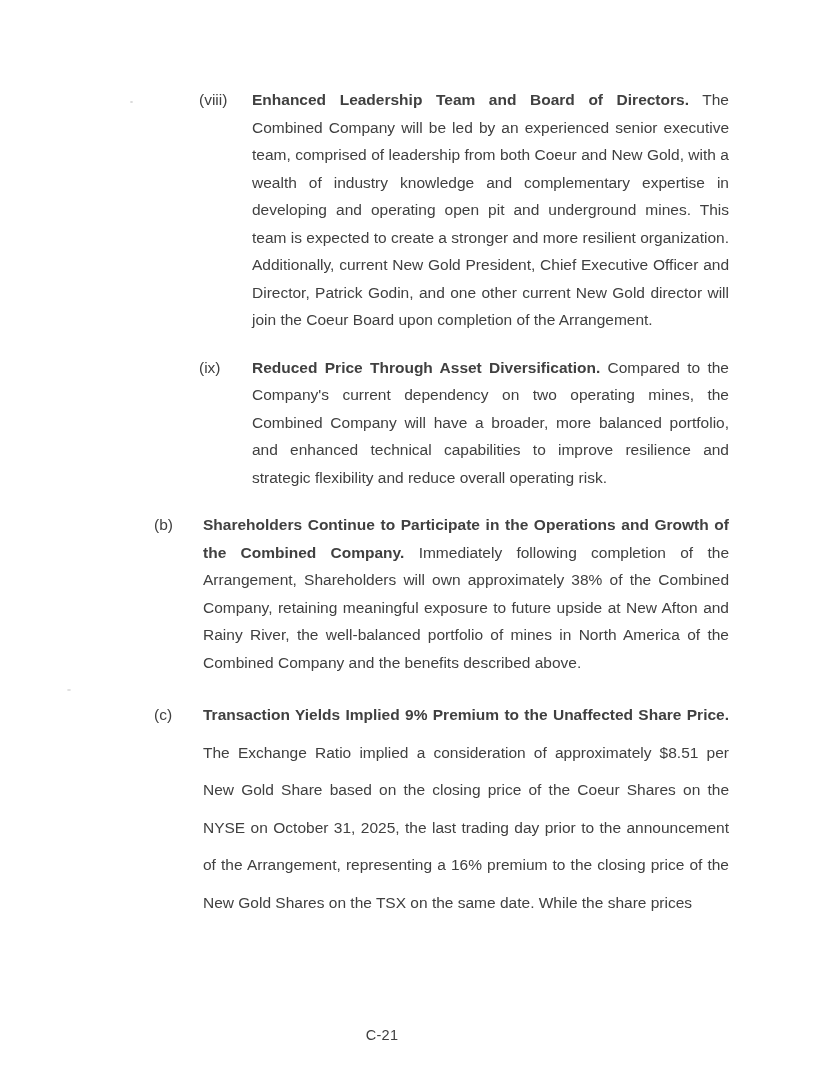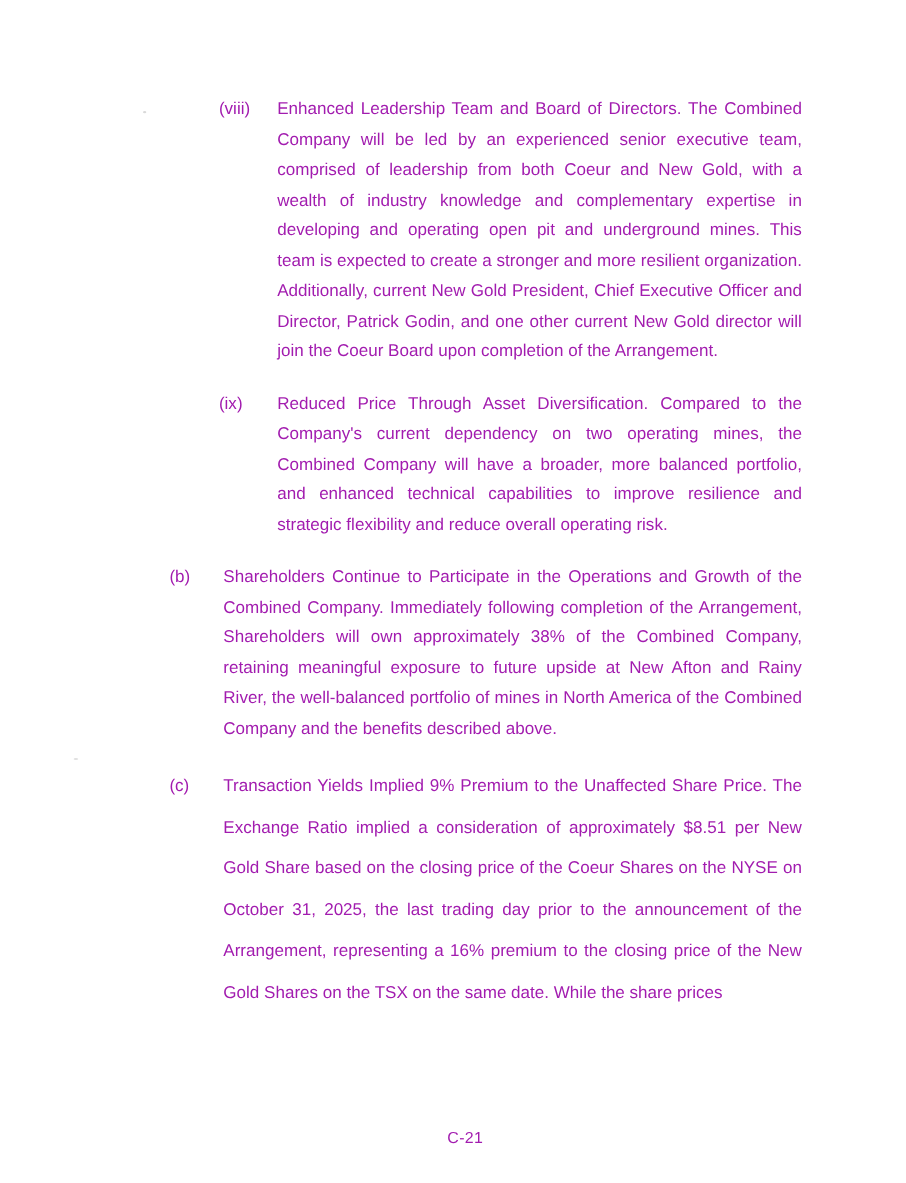--- a/index.html
+++ b/index.html
@@ -7,21 +7,21 @@
     padding: 0;
     background: #ffffff;
   }
   .page {
     position: relative;
     width: 824px;
     height: 1075px;
     background: #ffffff;
     overflow: hidden;
     font-family: "Liberation Sans", "DejaVu Sans", sans-serif;
-    color: #a21caf;
+    color: #404040;
     -webkit-font-smoothing: antialiased;
   }
   .content {
     position: absolute;
     top: 86px;
     left: 0;
     width: 824px;
   }
   .item {
     display: flex;
@@ -41,30 +41,29 @@
   
   .indent-2 { padding-left: 199px; }
   .indent-2 .label { width: 53px; }
   .indent-2 .text  { width: 477px; }
   
   .indent-1 { padding-left: 154px; }
   .indent-1 .label { width: 49px; }
   .indent-1 .text  { width: 526px; }
   
   .item.loose { line-height: 37.5px; }
-  .head { font-weight: normal; }
+  .head { font-weight: bold; }
   .footer {
     position: absolute;
     top: 1027px;
     left: 0;
     width: 764px;
     text-align: center;
     font-size: 14.5px;
     letter-spacing: 0.3px;
-    margin-left: 41px;
   }
   
   .speck {
     position: absolute;
     background: #b9b9b9;
     border-radius: 50%;
   }
   .speck-1 { left: 130px; top: 101px; width: 3px; height: 2px; opacity: .55; }
   .speck-2 { left: 67px;  top: 689px; width: 4px; height: 2px; opacity: .45; }
   .speck-3 { left: 497px; top: 789px; width: 3px; height: 3px; opacity: .35; }

